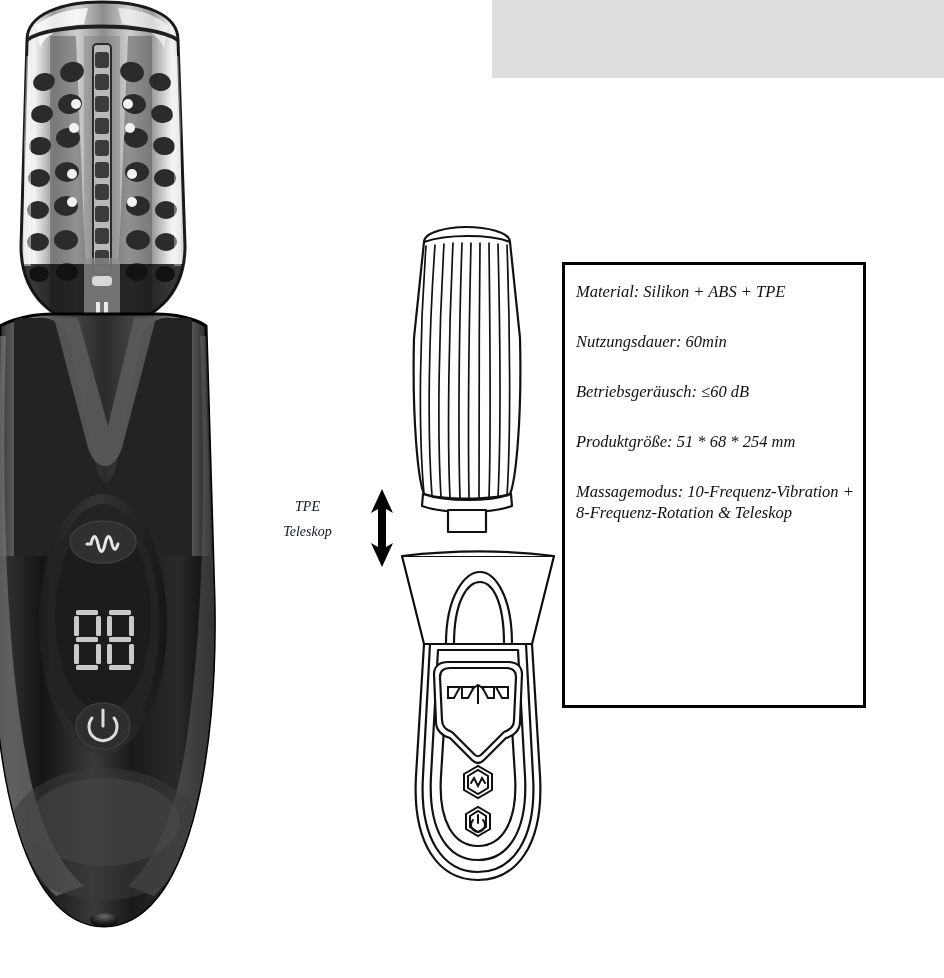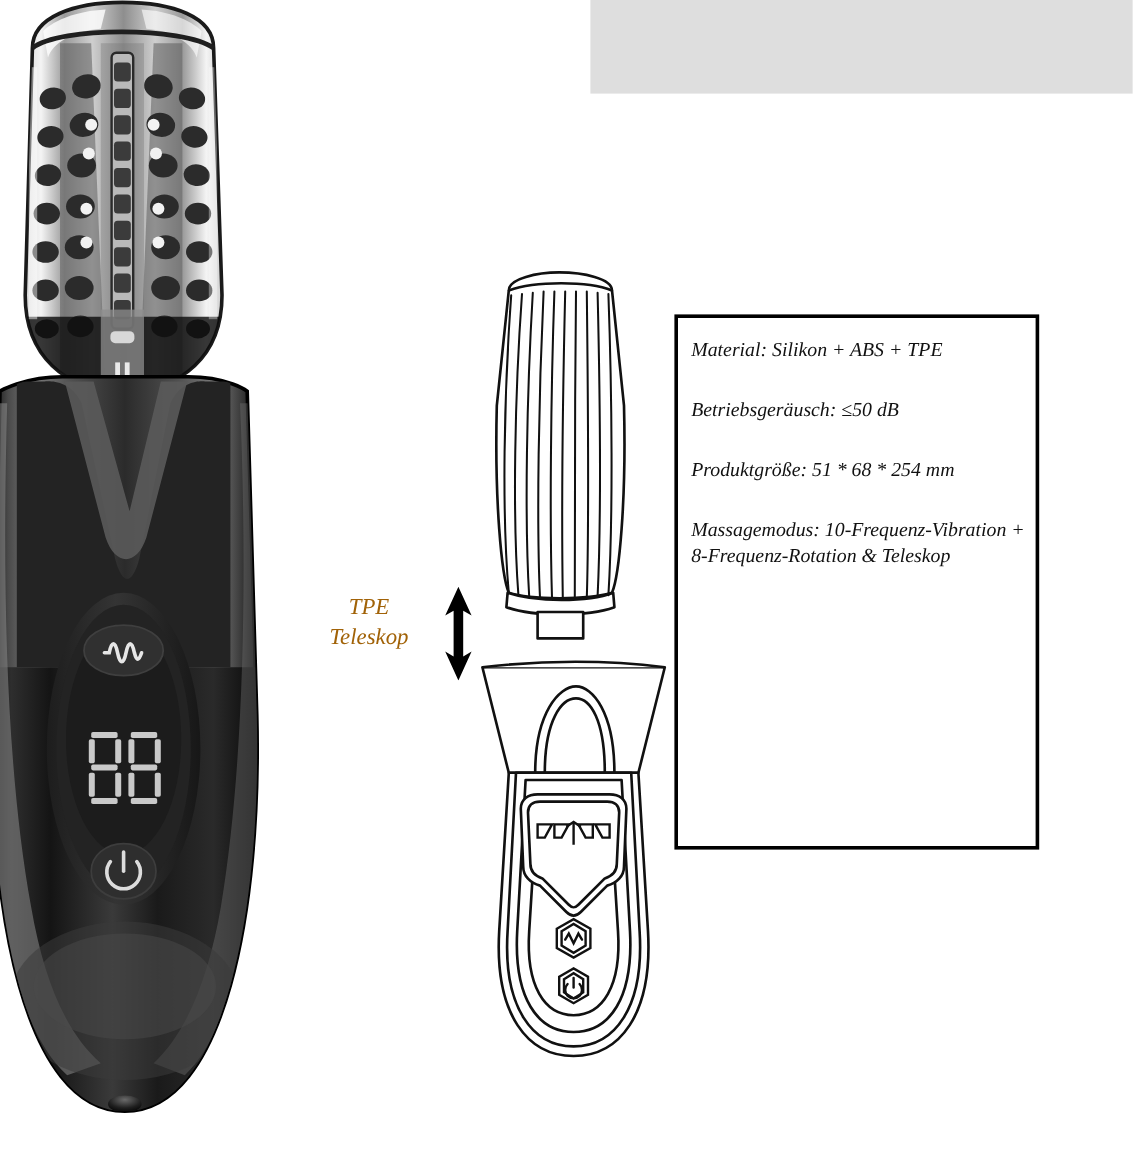--- a/index.html
+++ b/index.html
@@ -62,23 +62,23 @@
 
   
   #tpe-label {
     position: absolute;
     left: 250px;
     top: 494px;
     width: 115px;
     text-align: center;
     font-family: "Liberation Serif", serif;
     font-style: italic;
-    font-size: 19px;
+    font-size: 14px;
     line-height: 25px;
-    color: #a16207;
+    color: #0f172a;
   }
   #tpe-arrow {
     position: absolute;
     left: 369px;
     top: 489px;
     width: 26px;
     height: 78px;
   }
 
   
@@ -404,20 +404,21 @@
 
   <svg id="tpe-arrow" viewBox="0 0 26 78">
     <g fill="#000000">
       <path d="M13 0 L24 24 L17 20 L17 58 L24 54 L13 78 L2 54 L9 58 L9 20 L2 24 Z"></path>
     </g>
   </svg>
 
   <div id="spec-box">
     <div id="spec-list">
       <div class="spec-line">Material: Silikon + ABS + TPE</div>
-      <div class="spec-line">Betriebsgeräusch: ≤50 dB</div>
+      <div class="spec-line">Nutzungsdauer: 60min</div>
+      <div class="spec-line">Betriebsgeräusch: ≤60 dB</div>
       <div class="spec-line">Produktgröße: 51 * 68 * 254 mm</div>
       <div class="spec-line last">Massagemodus: 10-Frequenz-Vibration +
 8-Frequenz-Rotation &amp; Teleskop</div>
     </div>
   </div>
 
 </div>
 
 </body></html>

